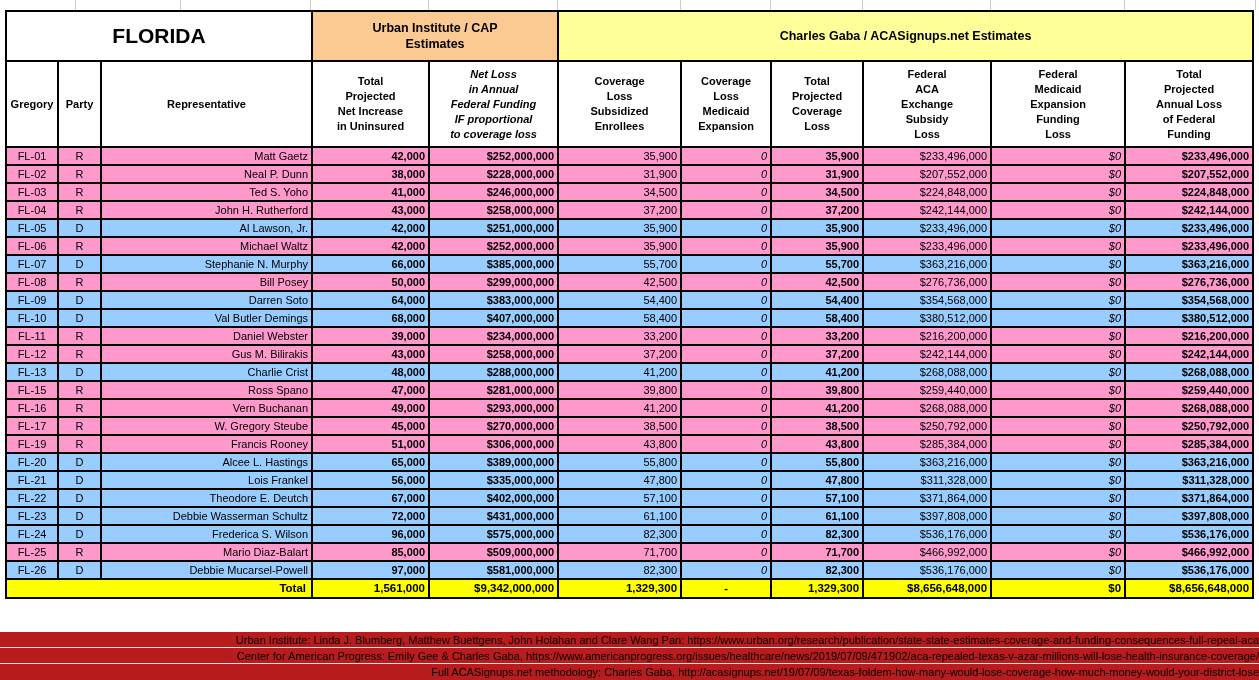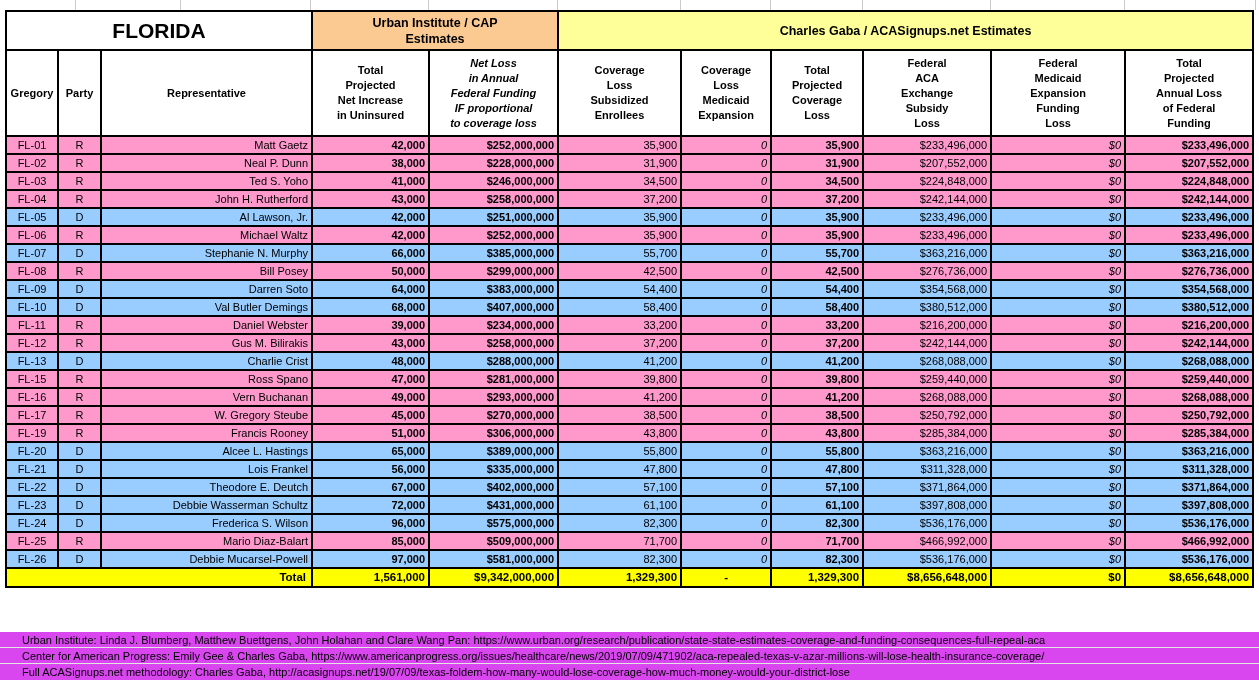--- a/index.html
+++ b/index.html
@@ -11,21 +11,21 @@
   body{font-family:"Liberation Sans","DejaVu Sans",sans-serif;background:#ffffff;}
   .sheet{position:relative;width:1259px;height:680px;background:#ffffff;overflow:hidden;}
 
   
   .gutter-top{position:absolute;top:0;left:0;width:1259px;height:10px;background:#fff;}
   .gutter-top .vline{position:absolute;top:0;width:1px;height:10px;background:var(--grid);}
 
   table.main{position:absolute;top:10px;left:5px;width:1247px;border-collapse:collapse;table-layout:fixed;}
   th,td{border:2px solid var(--ink);padding:0 3px;color:var(--ink);overflow:hidden;}
 
-  tr.r1{height:39px;}
+  tr.r1{height:50px;}
   th.title-cell{background:#ffffff;font-size:21px;font-weight:bold;text-align:center;}
   th.sec{font-size:12.5px;font-weight:bold;text-align:center;}
   th.orange{background:var(--urban);}
   th.yellow{background:var(--gaba);margin-top:13px;}
 
   tr.r2{height:86px;}
   th.col{font-size:11px;font-weight:bold;text-align:center;vertical-align:middle;
          white-space:pre-line;line-height:15px;background:#ffffff;}
   th.col.italic{font-style:italic;}
 
@@ -38,22 +38,22 @@
   .lft{text-align:right;}
   .rgt{text-align:right;}
   .b{font-weight:bold;}
   .i{font-style:italic;}
 
   tr.total-row{height:19px;}
   tr.total-row td{background:var(--total);font-size:11.5px;font-weight:bold;line-height:15px;}
   td.total-label{font-size:12.5px;padding-right:5px;}
 
   .footnotes{position:absolute;top:632px;left:0;width:1259px;}
-  .footnote{height:16px;line-height:16px;font-size:11px;text-align:left;color:#000;
-            border-bottom:1px solid #e4e4e4;background:#d946ef;white-space:nowrap;overflow:hidden;padding-left:22px;}
+  .footnote{height:16px;line-height:16px;font-size:11px;text-align:right;color:#000;
+            border-bottom:1px solid #e4e4e4;background:#b91c1c;white-space:nowrap;overflow:hidden;padding-left:22px;}
   .footnote:last-child{border-bottom:none;}
 </style>
 </head>
 <body>
 
 <div class="sheet">
 
   <div class="gutter-top">
       <div class="vline" style="left: 75px;"></div>
       <div class="vline" style="left: 180px;"></div>

